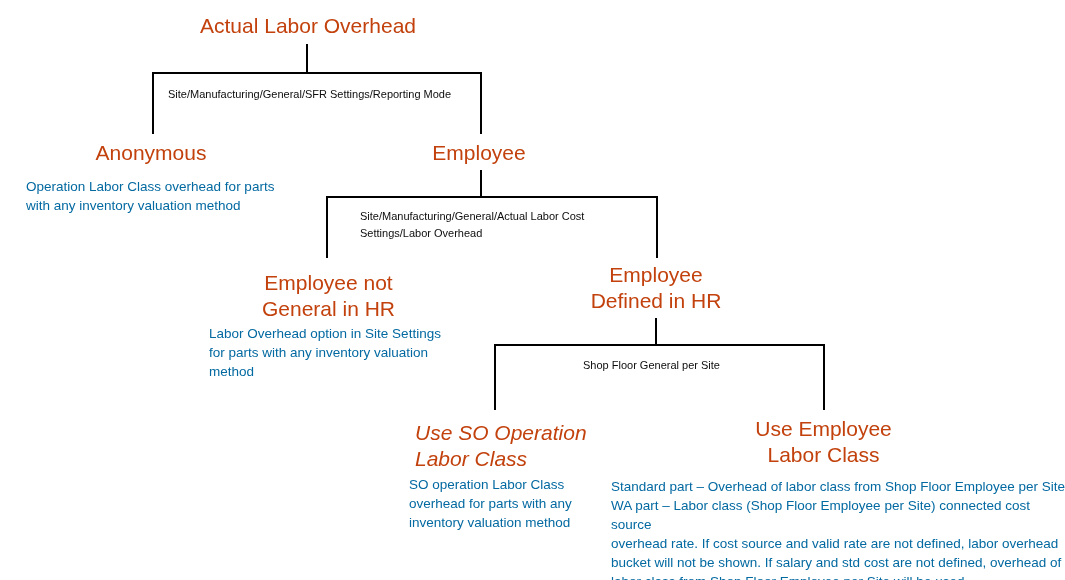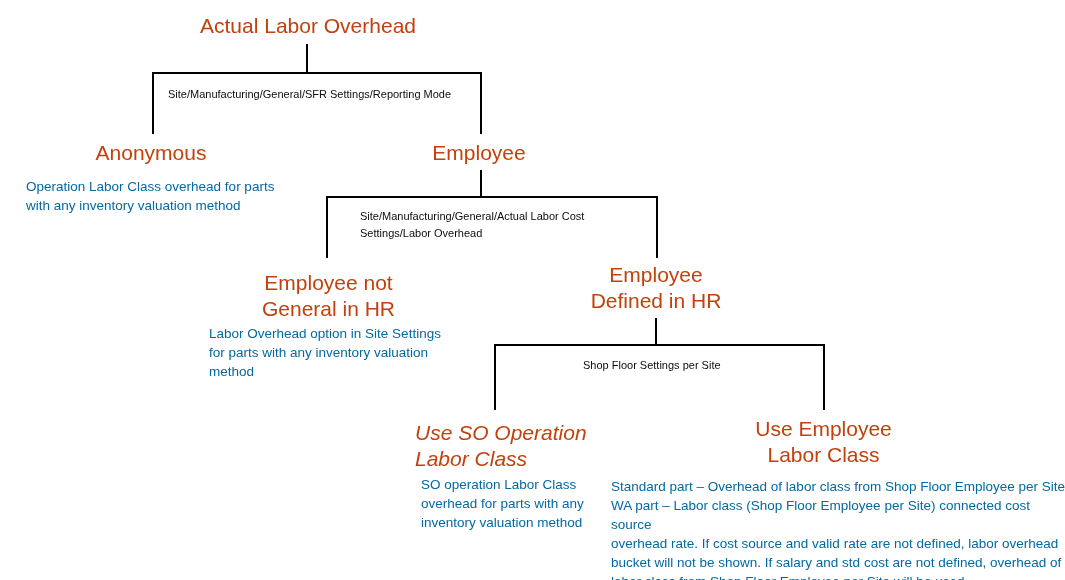--- a/index.html
+++ b/index.html
@@ -94,25 +94,25 @@
 method</div>
 
   <div class="node-title two-line" style="left:563px; top:262px; width:186px;">Employee
 Defined in HR</div>
 
   <div class="vline" style="left:655px; top:318px; height:26px;"></div>
 
   <div class="hline" style="left:494px; top:344px; width:331px;"></div>
   <div class="vline" style="left:494px; top:344px; height:66px;"></div>
   <div class="vline" style="left:823px; top:344px; height:66px;"></div>
-  <div class="bracket-label" style="left:583px; top:357px; width:300px;">Shop Floor Settings per Site</div>
+  <div class="bracket-label" style="left:583px; top:357px; width:300px;">Shop Floor General per Site</div>
 
   <div class="node-title two-line" style="left:415px; top:420px; width:210px; text-align:left;font-style:italic;">Use SO Operation
 Labor Class</div>
-  <div class="desc" style="left:409px; top:475px; width:215px;margin-left:12px;">SO operation Labor Class
+  <div class="desc" style="left:409px; top:475px; width:215px;">SO operation Labor Class
 overhead for parts with any
 inventory valuation method</div>
 
   <div class="node-title two-line" style="left:731px; top:416px; width:185px;">Use Employee
 Labor Class</div>
   <div class="desc" style="left:611px; top:477px; width:460px;">Standard part – Overhead of labor class from Shop Floor Employee per Site
 WA part – Labor class (Shop Floor Employee per Site) connected cost source
 overhead rate. If cost source and valid rate are not defined, labor overhead
 bucket will not be shown. If salary and std cost are not defined, overhead of
 labor class from Shop Floor Employee per Site will be used.</div>

